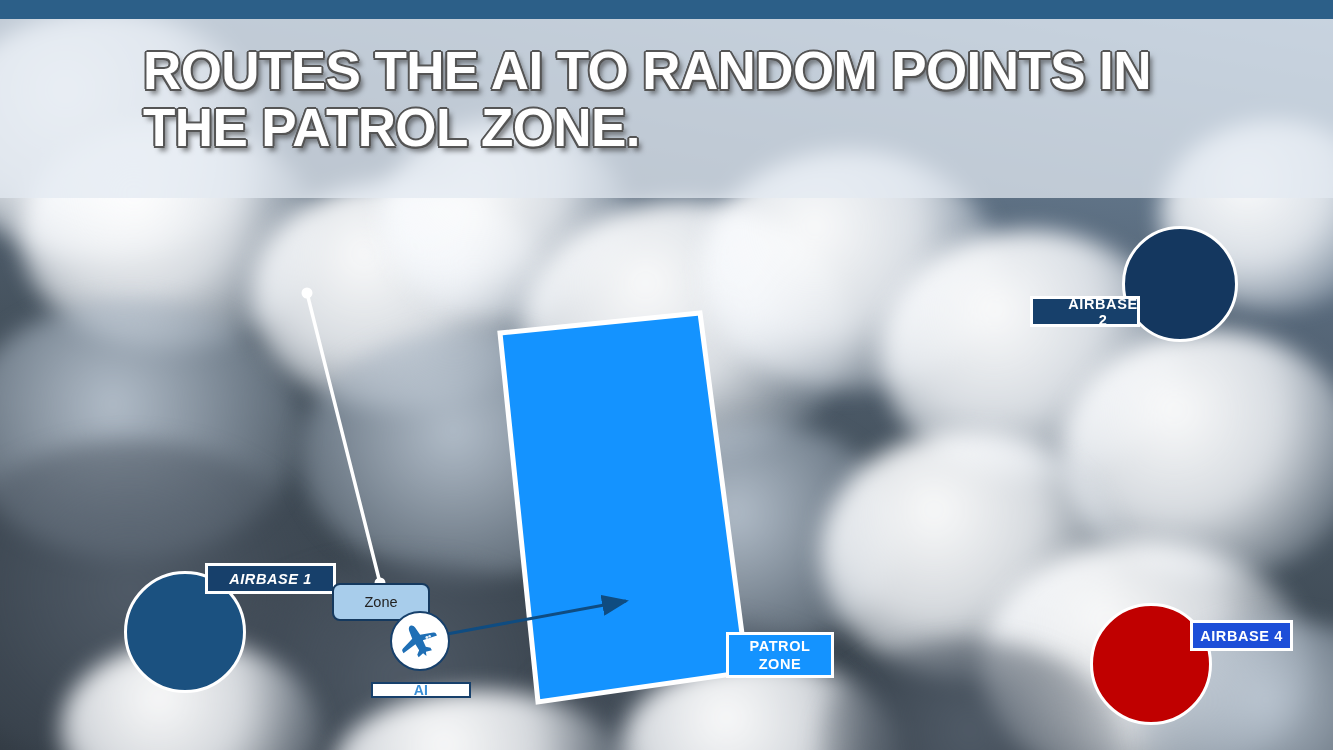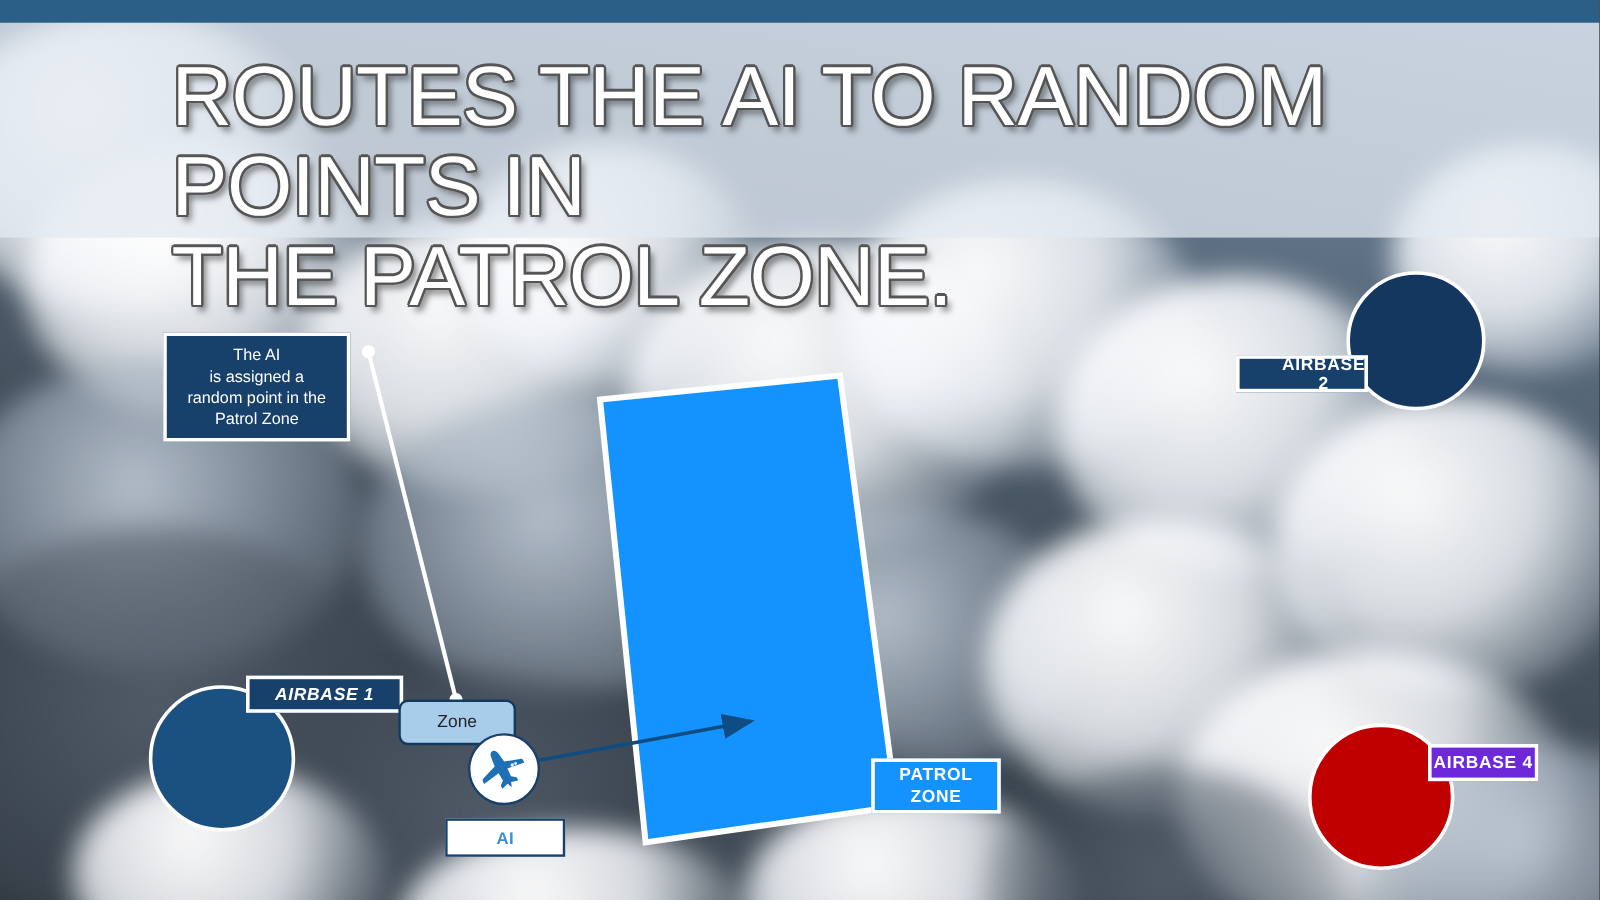--- a/index.html
+++ b/index.html
@@ -29,21 +29,21 @@
   .topbar{
     position:absolute;left:0;top:0;width:1333px;height:19px;
     background:#2c5f88;
   }
   .titleband{
     position:absolute;left:0;top:19px;width:1333px;height:179px;
     background:rgba(226,233,241,0.74);
   }
   .title{
     position:absolute;left:143px;top:43px;width:1030px;
-    font-size:70px;line-height:1.07;font-weight:normal;
+    font-size:53px;line-height:1.07;font-weight:bold;
     letter-spacing:-0.6px;
     color:#ffffff;
     text-transform:uppercase;
     text-shadow:
        2px 0 0 #555, -2px 0 0 #555, 0 2px 0 #555, 0 -2px 0 #555,
        1.5px 1.5px 0 #555, -1.5px 1.5px 0 #555, 1.5px -1.5px 0 #555, -1.5px -1.5px 0 #555,
        4px 5px 5px rgba(40,40,40,.55);
     white-space:pre-line;
   }
 
@@ -70,27 +70,27 @@
     position:absolute;box-sizing:border-box;
     border:3px solid #ffffff;
     color:#ffffff;
     font-weight:bold;
     display:flex;align-items:center;justify-content:center;
     text-align:center;
     letter-spacing:.6px;
   }
   #label-airbase-1{left:205px;top:563px;width:131px;height:31px;background:#17406b;font-size:14.5px;font-style:italic;}
   #label-airbase-2{left:1030px;top:296px;width:110px;height:31px;background:#17406b;font-size:14.5px;padding-left:36px;}
-  #label-airbase-4{left:1190px;top:620px;width:92px;height:31px;background:#6d28d9;font-size:14.5px;}
+  #label-airbase-4{left:1190px;top:620px;width:103px;height:31px;background:#1d4ed8;font-size:14.5px;}
   #label-patrol-zone{
     left:726px;top:632px;width:108px;height:46px;background:#1493ff;
     font-size:14.5px;line-height:1.25;flex-direction:column;
   }
   #label-ai{
-    left:371px;top:682px;width:100px;height:32px;background:#ffffff;
+    left:371px;top:682px;width:100px;height:16px;background:#ffffff;
     border:2px solid #17406b;color:#3a8fd6;font-size:14px;letter-spacing:.3px;
   }
 
   
   #callout-random-point{
     position:absolute;left:136px;top:277px;width:156px;height:91px;
     box-sizing:border-box;
     background:#17406b;border:3px solid #ffffff;
     color:#ffffff;font-size:13.5px;line-height:1.33;
     display:flex;align-items:center;justify-content:center;text-align:center;
@@ -185,24 +185,20 @@
 
     <div class="label-box" id="label-airbase-1">AIRBASE 1</div>
     <div class="label-box" id="label-airbase-2">AIRBASE 2</div>
     <div class="label-box" id="label-airbase-4">AIRBASE 4</div>
 
     <div class="label-box" id="label-patrol-zone">
       <span>PATROL</span>
       <span>ZONE</span>
     </div>
 
-    <div id="callout-random-point">The AI
-is assigned a
-random point in the
-Patrol Zone</div>
 
     <div id="label-route">Zone</div>
 
     <div id="jet-icon">
       <svg viewBox="0 0 64 64">
         <g fill="#1f6fb5" transform="rotate(-28 32 32)">
           <path d="M30 6 c2.6 0 4.4 2.4 4.9 5.3 l1.6 12.6 18.5 6.2 c1.6 .55 2.6 1.7 2.6 3.1 v3.3 l-21.5 -3.4 -.6 10.3 5.4 4.4 v4.3 l-8.6 -2.4 -2.3 6.1 -2.3 -6.1 -8.6 2.4 v-4.3 l5.4 -4.4 -.6 -10.3 -21.5 3.4 v-3.3 c0 -1.4 1 -2.55 2.6 -3.1 l18.5 -6.2 1.6 -12.6 C25.6 8.4 27.4 6 30 6 z"></path>
         </g>
         <circle cx="42" cy="27" r="2.1" fill="#ffffff" opacity=".9"></circle>
         <circle cx="46" cy="25" r="1.8" fill="#ffffff" opacity=".9"></circle>

